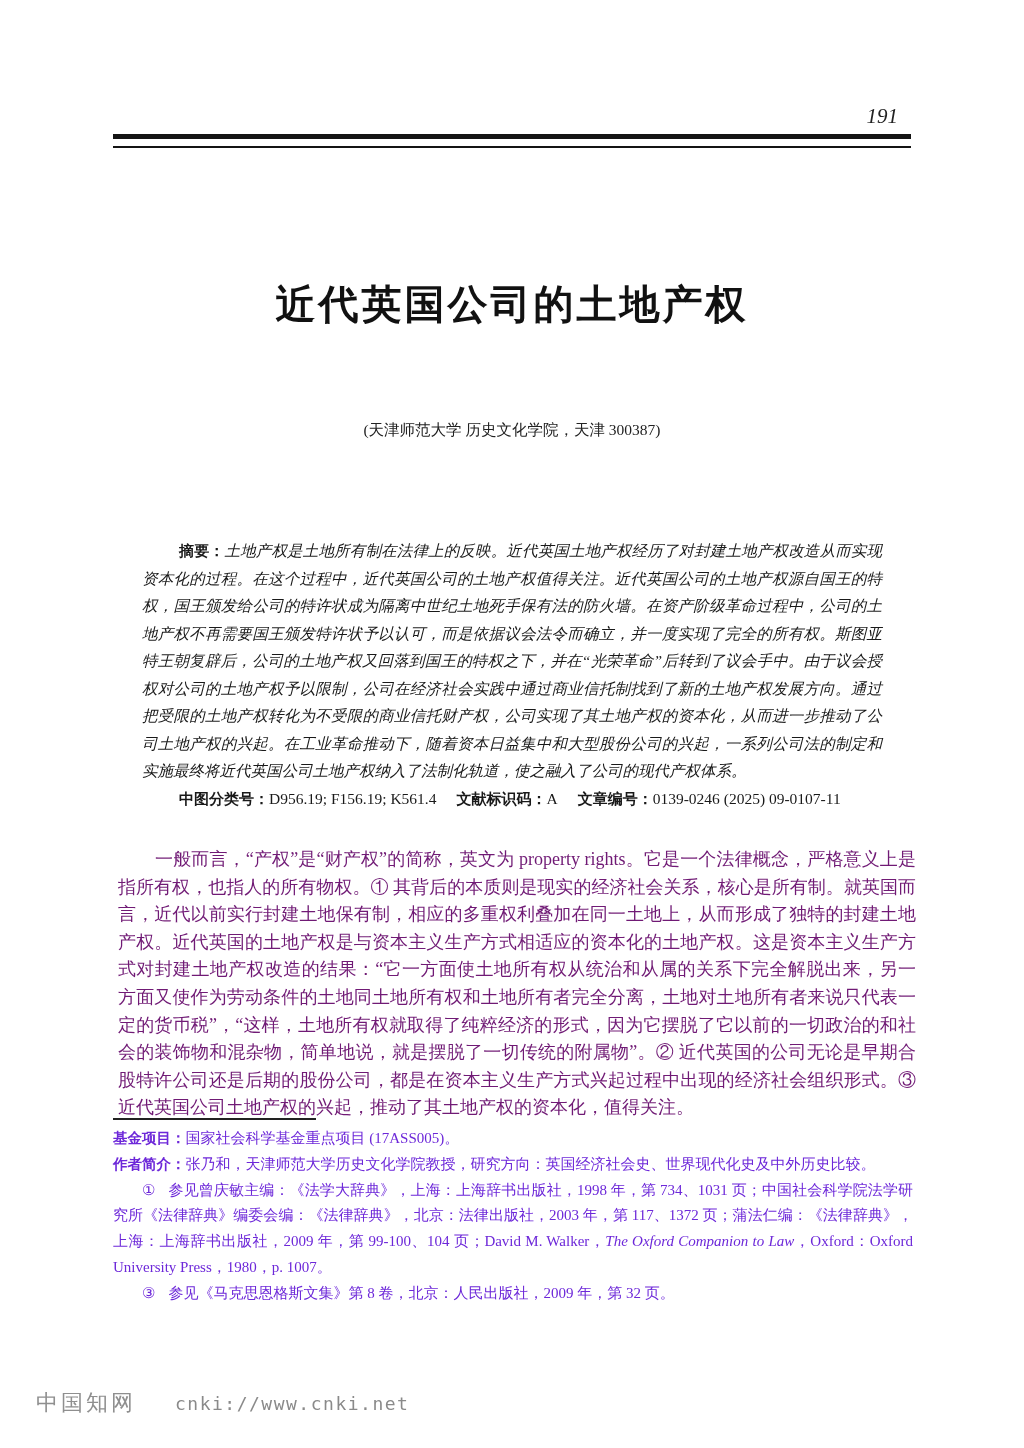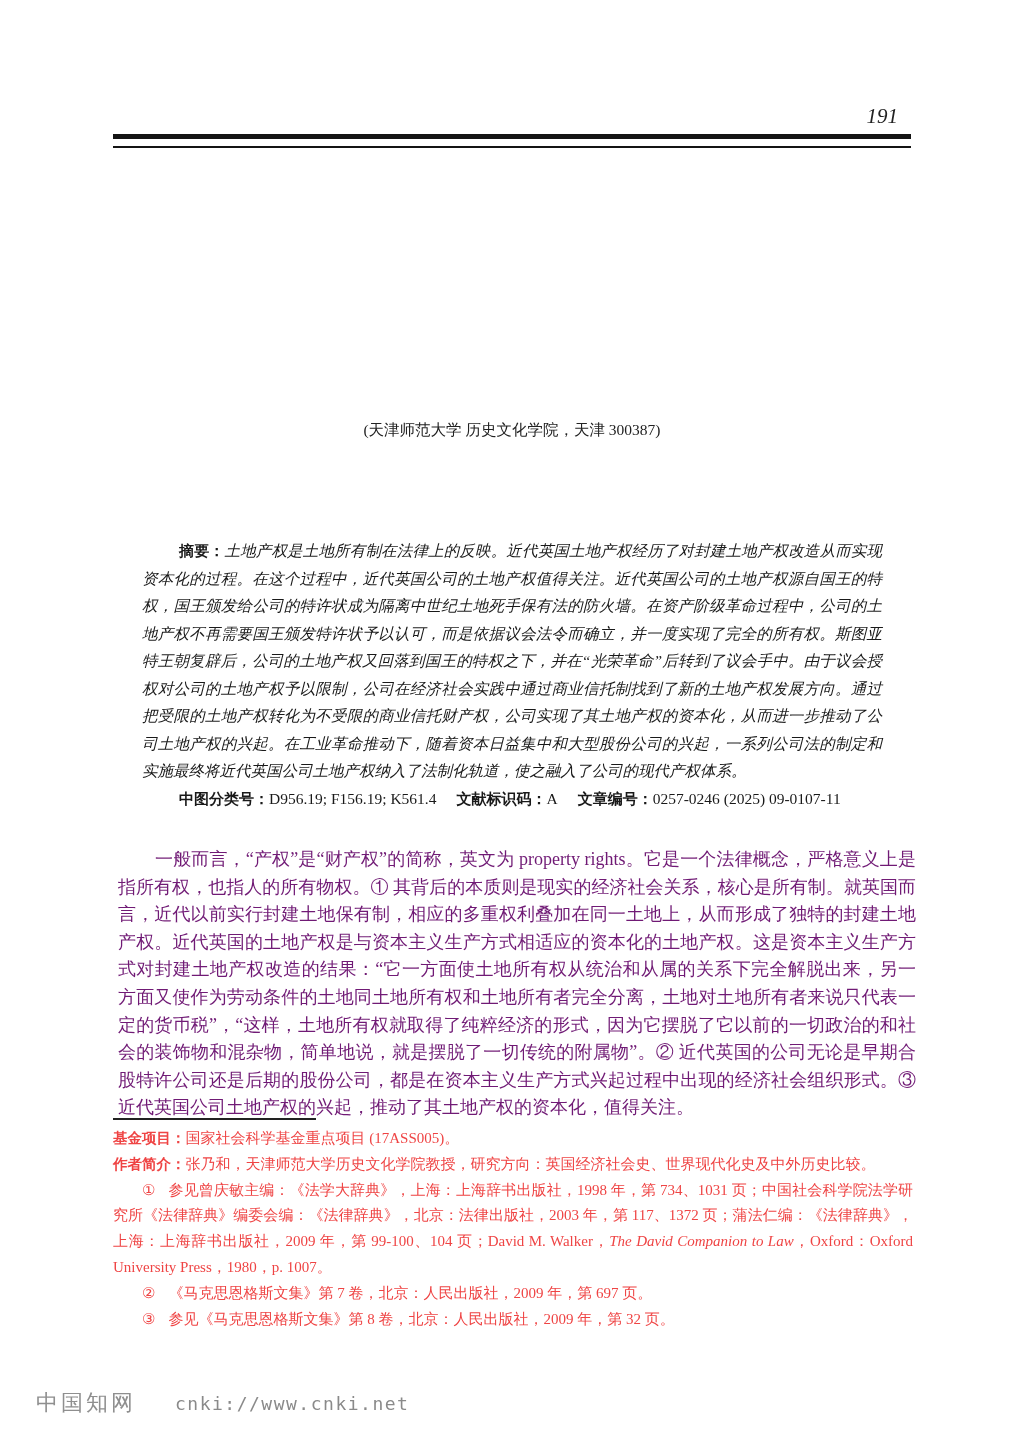--- a/index.html
+++ b/index.html
@@ -111,21 +111,21 @@
     width: 203px;
     border-top: 2px solid #222;
   }
   .footnotes {
     position: absolute;
     top: 1126px;
     left: 113px;
     width: 800px;
     font-size: 15px;
     line-height: 25.8px;
-    color: #ef4444;
+    color: #6d28d9;
   }
   .footnotes p {
     margin: 0;
     text-align: justify;
   }
   .footnotes .hei-label {
     font-weight: bold;
     font-family: "Liberation Sans", "DejaVu Sans", sans-serif;
     font-size: 14.5px;
   }
@@ -160,38 +160,38 @@
 </style>
 </head>
 <body>
 
 <div class="page">
 
   <div class="page-number">191</div>
 
   <div class="header-rule"></div>
 
+  <h1 class="title">近代英国公司的土地产权</h1>
 
 
   <div class="affiliation">(天津师范大学 历史文化学院，天津 300387)</div>
 
   <div class="abstract-block">
     <p><span class="hei-label">摘要：</span><span>土地产权是土地所有制在法律上的反映。近代英国土地产权经历了对封建土地产权改造从而实现资本化的过程。在这个过程中，近代英国公司的土地产权值得关注。近代英国公司的土地产权源自国王的特权，国王颁发给公司的特许状成为隔离中世纪土地死手保有法的防火墙。在资产阶级革命过程中，公司的土地产权不再需要国王颁发特许状予以认可，而是依据议会法令而确立，并一度实现了完全的所有权。斯图亚特王朝复辟后，公司的土地产权又回落到国王的特权之下，并在“光荣革命”后转到了议会手中。由于议会授权对公司的土地产权予以限制，公司在经济社会实践中通过商业信托制找到了新的土地产权发展方向。通过把受限的土地产权转化为不受限的商业信托财产权，公司实现了其土地产权的资本化，从而进一步推动了公司土地产权的兴起。在工业革命推动下，随着资本日益集中和大型股份公司的兴起，一系列公司法的制定和实施最终将近代英国公司土地产权纳入了法制化轨道，使之融入了公司的现代产权体系。</span></p>
-    <p class="clc-line"><span class="hei-label">中图分类号：</span><span class="val">D956.19; F156.19; K561.4</span><span class="hei-label seg-gap">文献标识码：</span><span class="val">A</span><span class="hei-label seg-gap">文章编号：</span><span class="val">0257-0246 (2025) 09-0107-11</span></p>
+    <p class="clc-line"><span class="hei-label">中图分类号：</span><span class="val">D956.19; F156.19; K561.4</span><span class="hei-label seg-gap">文献标识码：</span><span class="val">A</span><span class="hei-label seg-gap">文章编号：</span><span class="val">0139-0246 (2025) 09-0107-11</span></p>
   </div>
 
   <p class="body-text">一般而言，“产权”是“财产权”的简称，英文为 property rights。它是一个法律概念，严格意义上是指所有权，也指人的所有物权。① 其背后的本质则是现实的经济社会关系，核心是所有制。就英国而言，近代以前实行封建土地保有制，相应的多重权利叠加在同一土地上，从而形成了独特的封建土地产权。近代英国的土地产权是与资本主义生产方式相适应的资本化的土地产权。这是资本主义生产方式对封建土地产权改造的结果：“它一方面使土地所有权从统治和从属的关系下完全解脱出来，另一方面又使作为劳动条件的土地同土地所有权和土地所有者完全分离，土地对土地所有者来说只代表一定的货币税”，“这样，土地所有权就取得了纯粹经济的形式，因为它摆脱了它以前的一切政治的和社会的装饰物和混杂物，简单地说，就是摆脱了一切传统的附属物”。② 近代英国的公司无论是早期合股特许公司还是后期的股份公司，都是在资本主义生产方式兴起过程中出现的经济社会组织形式。③ 近代英国公司土地产权的兴起，推动了其土地产权的资本化，值得关注。</p>
 
   <div class="footnote-sep"></div>
 
   <div class="footnotes">
     <p><span class="hei-label">基金项目：</span><span>国家社会科学基金重点项目 (17ASS005)。</span></p>
     <p><span class="hei-label">作者简介：</span><span>张乃和，天津师范大学历史文化学院教授，研究方向：英国经济社会史、世界现代化史及中外历史比较。</span></p>
-    <p class="note"><span class="marker">①</span><span>参见曾庆敏主编：《法学大辞典》，上海：上海辞书出版社，1998 年，第 734、1031 页；中国社会科学院法学研究所《法律辞典》编委会编：《法律辞典》，北京：法律出版社，2003 年，第 117、1372 页；蒲法仁编：《法律辞典》，上海：上海辞书出版社，2009 年，第 99-100、104 页；David M. Walker，</span><span class="book-italic">The David Companion to Law</span><span>，Oxford：Oxford University Press，1980，p. 1007。</span></p>
-    <p class="note"><span class="marker">②</span><span>《马克思恩格斯文集》第 7 卷，北京：人民出版社，2009 年，第 697 页。</span></p>
+    <p class="note"><span class="marker">①</span><span>参见曾庆敏主编：《法学大辞典》，上海：上海辞书出版社，1998 年，第 734、1031 页；中国社会科学院法学研究所《法律辞典》编委会编：《法律辞典》，北京：法律出版社，2003 年，第 117、1372 页；蒲法仁编：《法律辞典》，上海：上海辞书出版社，2009 年，第 99-100、104 页；David M. Walker，</span><span class="book-italic">The Oxford Companion to Law</span><span>，Oxford：Oxford University Press，1980，p. 1007。</span></p>
     <p class="note"><span class="marker">③</span><span>参见《马克思恩格斯文集》第 8 卷，北京：人民出版社，2009 年，第 32 页。</span></p>
   </div>
 
   <div class="watermark">
     <span class="cnki-name">中国知网</span>
     <span class="cnki-url">cnki://www.cnki.net</span>
   </div>
 
 </div>
 

